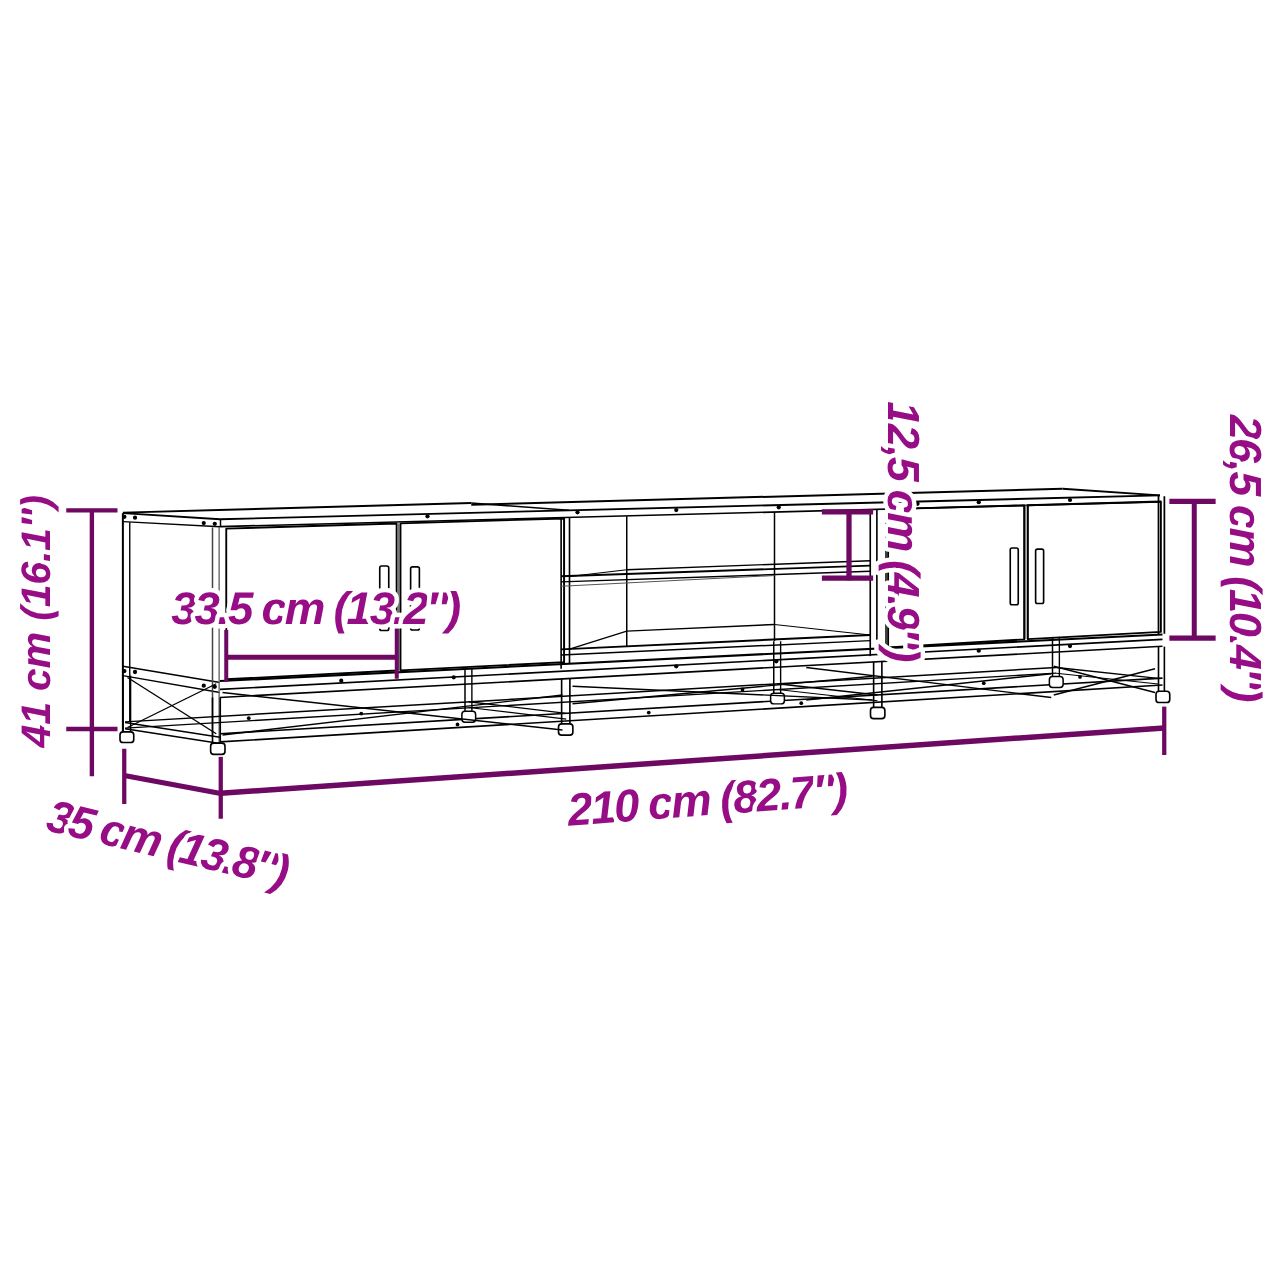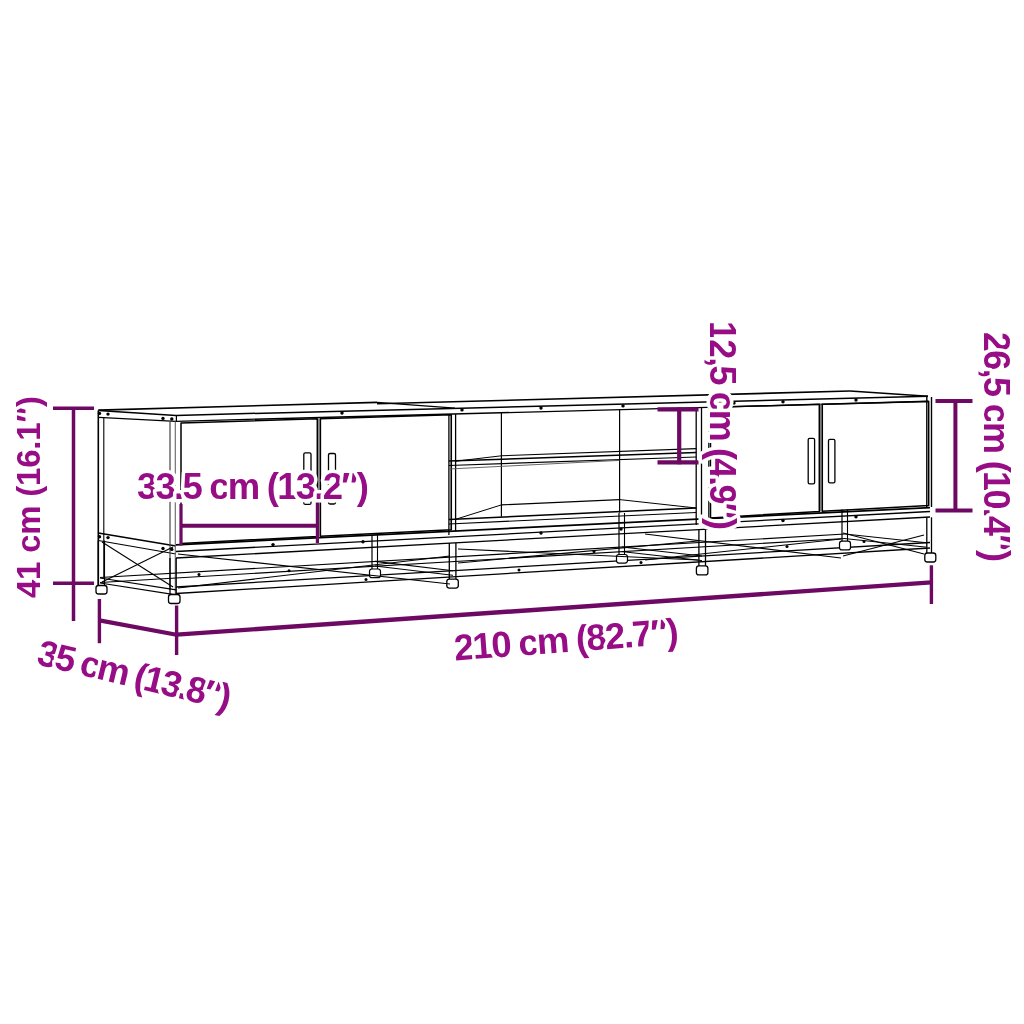--- a/index.html
+++ b/index.html
@@ -1,16 +1,16 @@
 <!DOCTYPE html>
 <html><head>
 <meta charset="utf-8">
 <style>
 html,body{margin:0;padding:0;background:#ffffff;}
-#page{width:1024px;height:768px;background:#ffffff;overflow:hidden;}
+#page{width:1024px;height:768px;background:#ffffff;overflow:hidden;font-style:italic;}
 </style>
 </head>
 <body>
 
 <div id="page">
 <svg width="1024" height="1024" viewBox="0 0 1024 1024">
 
 <g>
 <line x1="98.3" y1="410.1" x2="377.0" y2="402.4" stroke="#000000" stroke-width="1.6" stroke-linecap="butt"></line>
 <line x1="377.0" y1="402.4" x2="455.0" y2="408.2" stroke="#000000" stroke-width="1.2" stroke-linecap="butt"></line>

